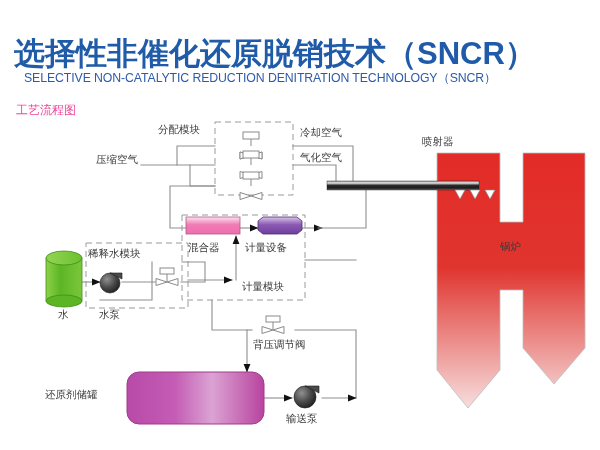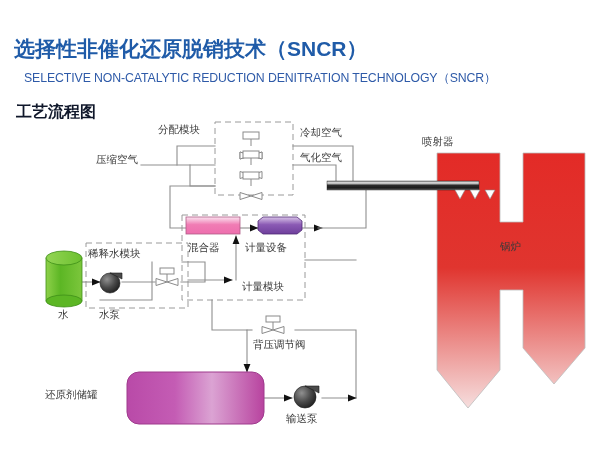--- a/index.html
+++ b/index.html
@@ -18,21 +18,21 @@
   #page {
     position: relative;
     width: 600px;
     height: 450px;
     background: #ffffff;
   }
   .title-main {
     position: absolute;
     left: 14px;
     top: 38px;
-    font-size: 21px;
+    font-size: 31px;
     font-weight: bold;
     letter-spacing: 0px;
     color: #1f5ba8;
     white-space: nowrap;
     line-height: 1.05;
     text-align: right;
   }
   .title-sub {
     position: absolute;
     left: 24px;
@@ -40,23 +40,23 @@
     font-size: 12.3px;
     font-weight: normal;
     color: #2e5aa8;
     white-space: nowrap;
     letter-spacing: -0.1px;
   }
   .section-label {
     position: absolute;
     left: 16px;
     top: 102px;
-    font-size: 16px;
-    font-weight: bold;
-    color: #0f172a;
+    font-size: 12px;
+    font-weight: normal;
+    color: #ec4899;
     white-space: nowrap;
   }
   #flow {
     position: absolute;
     left: 0;
     top: 0;
     width: 600px;
     height: 450px;
   }
   .dlabel {

